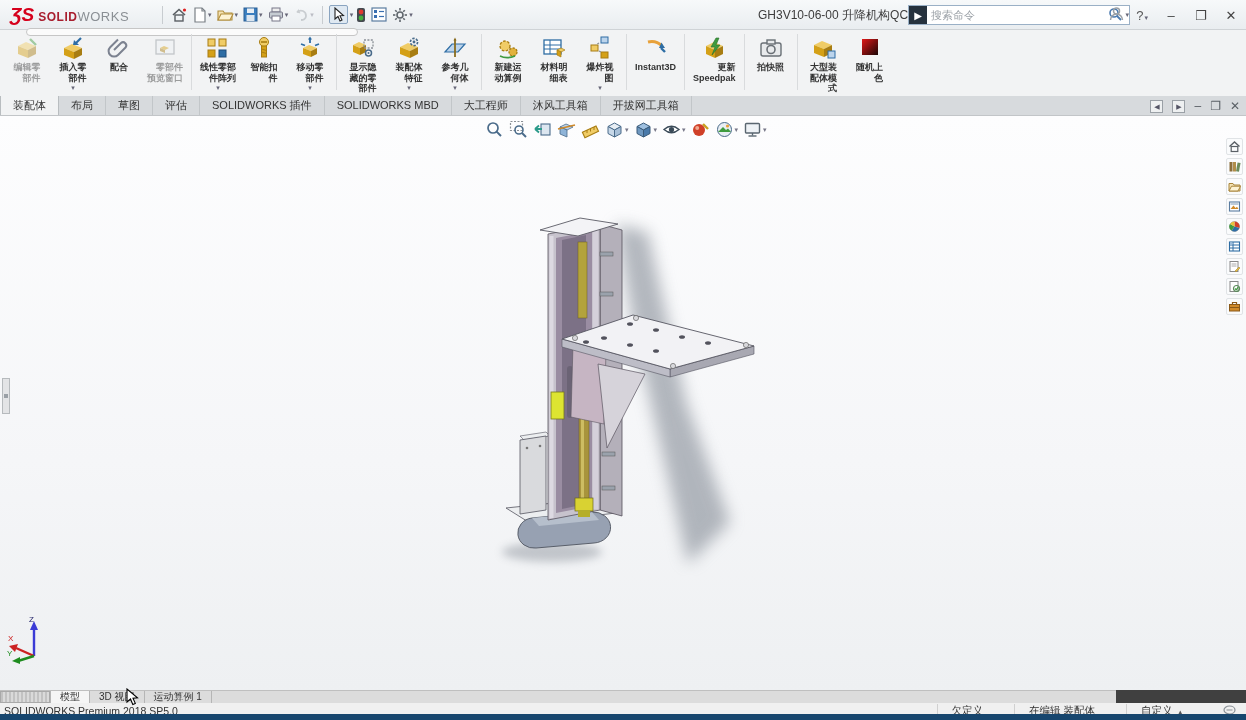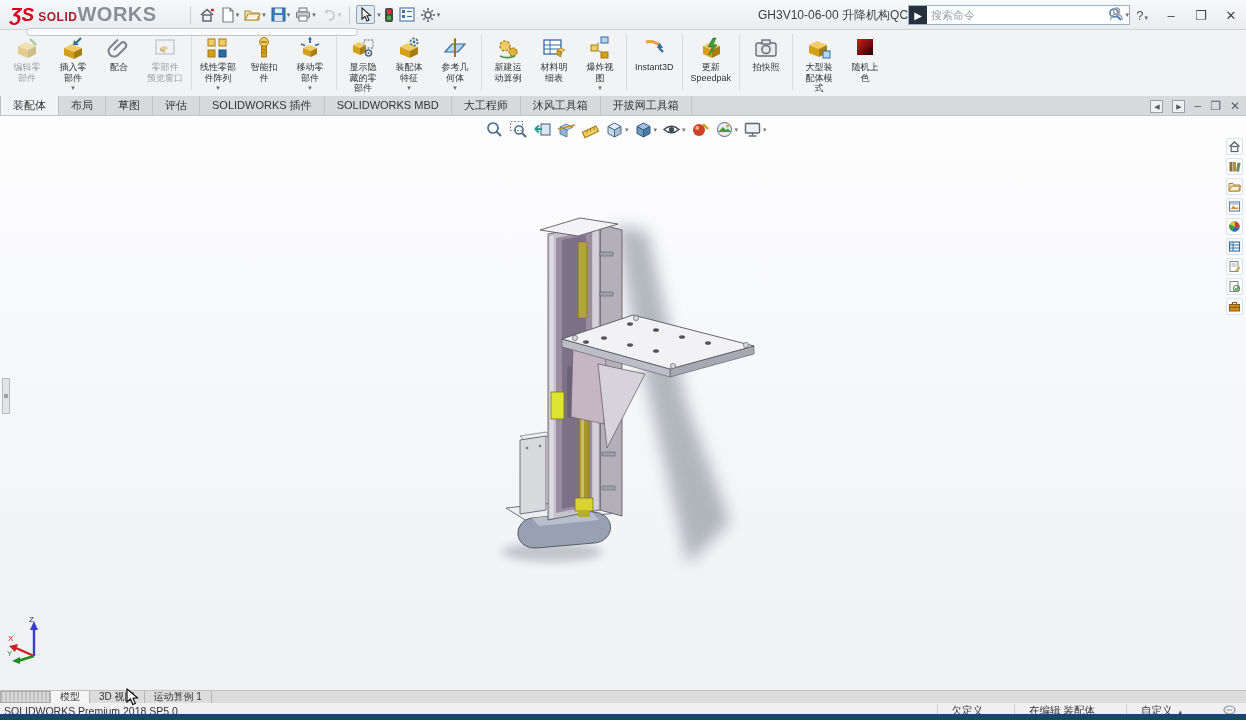--- a/index.html
+++ b/index.html
@@ -7,21 +7,21 @@
   body { font-family:"Liberation Sans", sans-serif; font-size:12px; color:#333; background:#e8e8e8; }
   #app { position:relative; width:1246px; height:720px; background:#404040; }
 
   
   .titlebar { position:absolute; left:0; top:0; width:1246px; height:30px;
     background:linear-gradient(#f7f9fa,#e9edf0); border-bottom:1px solid #cfd3d6;
     display:flex; align-items:center; }
   .logo { display:flex; align-items:baseline; padding:0 14px 0 10px; white-space:nowrap; }
   .logo-mark { color:#d6001c; font-weight:bold; font-style:italic; font-size:19px; margin-right:4px; }
   .logo-solid { color:#a81e2e; font-weight:bold; font-size:12px; letter-spacing:.5px; }
-  .logo-works { color:#8a8f94; font-weight:bold; font-size:20px; letter-spacing:.5px; }
+  .logo-works { color:#8a8f94; font-weight:normal; font-size:13px; letter-spacing:.5px; }
   .menubar { display:flex; align-items:center; height:100%; }
   .menu-item { padding:0 11px; line-height:29px; cursor:default; color:#222; }
   .pin { margin:0 8px; }
   .qa { display:flex; align-items:center; gap:1px; margin-left:14px; }
   .qa-btn { display:flex; align-items:center; padding:2px 2px; border-radius:2px; }
   .qa-caret { font-size:7px; color:#667; margin-left:1px; }
   .qa-sep { width:1px; height:18px; background:#c8ccd0; margin:0 5px; }
   .disabled-ico { opacity:.38; }
   .sel-box { border:1px solid #8aa4c0; background:#dfe9f2; border-radius:2px; padding:1px 2px; }
   .doc-title { position:absolute; left:758px; top:0; line-height:30px; color:#3c3c3c; font-size:12px; white-space:nowrap; }
@@ -38,21 +38,21 @@
 
   
   .ribbon { position:absolute; left:0; top:30px; width:1246px; height:66px; background:#f2f3f4; }
   .popup-remnant { position:absolute; left:26px; top:-2px; width:332px; height:8px;
     border:1px solid #c6c6c6; border-radius:4px; background:#fbfbfb; }
   .rb-row { position:absolute; left:4px; top:2px; display:flex; align-items:flex-start; }
   .rbtn { display:flex; flex-direction:column; align-items:center; min-width:46px; padding:2px 4px 0;
     border:1px solid transparent; border-radius:2px; }
   .rbtn.disabled { opacity:.45; }
   .ricon { width:26px; height:26px; display:flex; align-items:center; justify-content:center; }
-  .rlabel { font-size:9px; line-height:1.18; text-align:center; white-space:pre-line; color:#333; margin-top:1px; }
+  .rlabel { font-size:9px; line-height:1.18; text-align:right; white-space:pre-line; color:#333; margin-top:1px;font-weight:bold; }
   .rcaret { font-size:7px; color:#667; margin-top:1px; height:8px; }
   .rsep { width:1px; height:56px; background:#d9dbdd; margin:2px 3px 0; }
 
   
   .tabrow { position:absolute; left:0; top:96px; width:1246px; height:20px; background:#d7dadd;
     border-bottom:1px solid #c2c5c8; display:flex; align-items:stretch; }
   .rtab { padding:0 12px; line-height:19px; font-size:11px; color:#333; border-right:1px solid #c2c6c9; }
   .rtab.active { background:#f2f3f4; border-right:1px solid #b9bdc0; border-left:1px solid #b9bdc0; }
   .tabrow-ctrls { position:absolute; right:6px; top:0; height:20px; display:flex; align-items:center; gap:9px; }
   .pane-btn { width:13px; height:13px; border:1px solid #9aa0a6; background:#eef0f1; color:#556;
@@ -68,21 +68,21 @@
   .taskpane { position:absolute; right:1px; top:22px; width:19px; display:flex; flex-direction:column; gap:3px; }
   .tp-btn { width:17px; height:17px; display:flex; align-items:center; justify-content:center;
     background:#fafbfc; border:1px solid #e0e3e6; border-radius:2px; }
   .fm-handle { position:absolute; left:2px; top:262px; width:8px; height:36px; background:#e3e4e6;
     border:1px solid #b6babd; display:flex; align-items:center; justify-content:center; }
   .fm-handle::after { content:""; width:4px; height:4px; background:#9aa0a6; }
   .triad { position:absolute; left:6px; top:498px; }
   .model { position:absolute; left:480px; top:80px; }
 
   
-  .sheetbar { position:absolute; left:0; top:690px; width:1246px; height:13px; background:#dcdcdc;
+  .sheetbar { position:absolute; left:0; top:690px; width:1116px; height:13px; background:#dcdcdc;
     border-top:1px solid #bfbfbf; display:flex; align-items:stretch; font-size:10px; }
   .splitterbox { width:50px; height:100%; border:1px solid #a9a9a9; background:
     repeating-linear-gradient(90deg,#c2c2c2 0 2px,#dadada 2px 4px); }
   .stab { padding:0 9px; line-height:12px; color:#333; border-right:1px solid #b5b5b5; white-space:nowrap; }
   .stab.active { background:#f5f5f5; border-left:1px solid #b5b5b5; }
   .cursor { position:absolute; left:126px; top:688px; z-index:20; }
 
   
   .statusbar { position:absolute; left:0; top:703px; width:1246px; height:15px; background:#f0f0f0;
     font-size:10.5px; color:#333; display:flex; align-items:center; }

